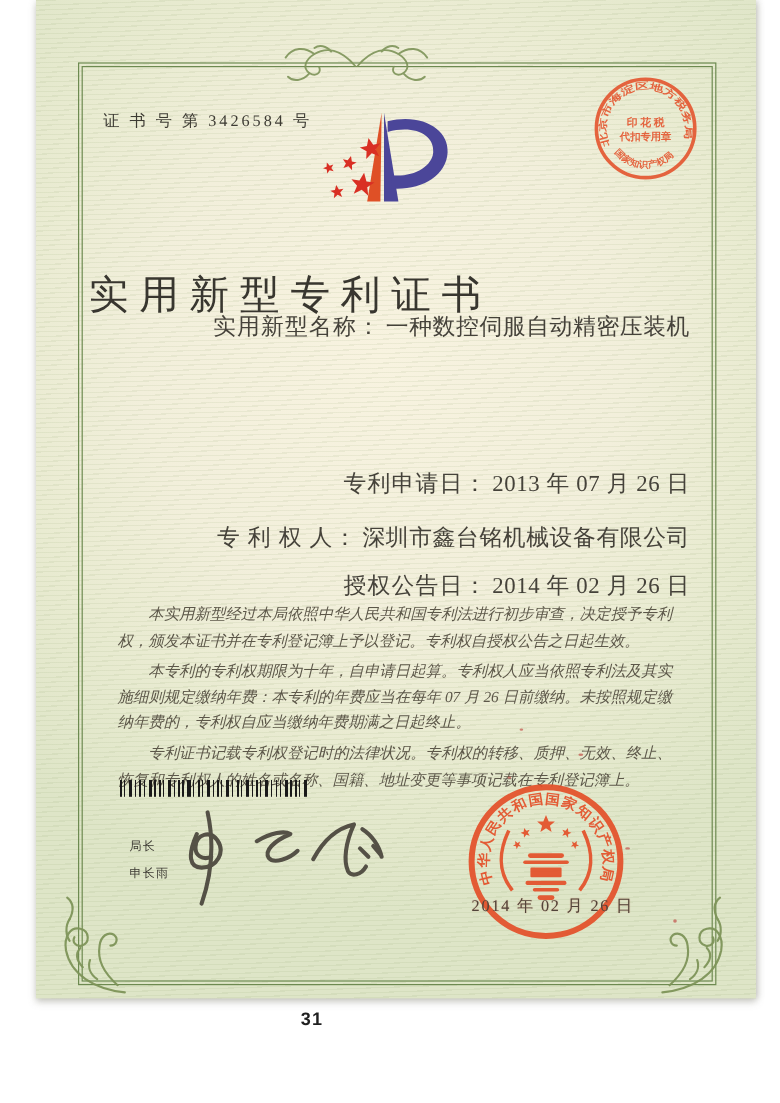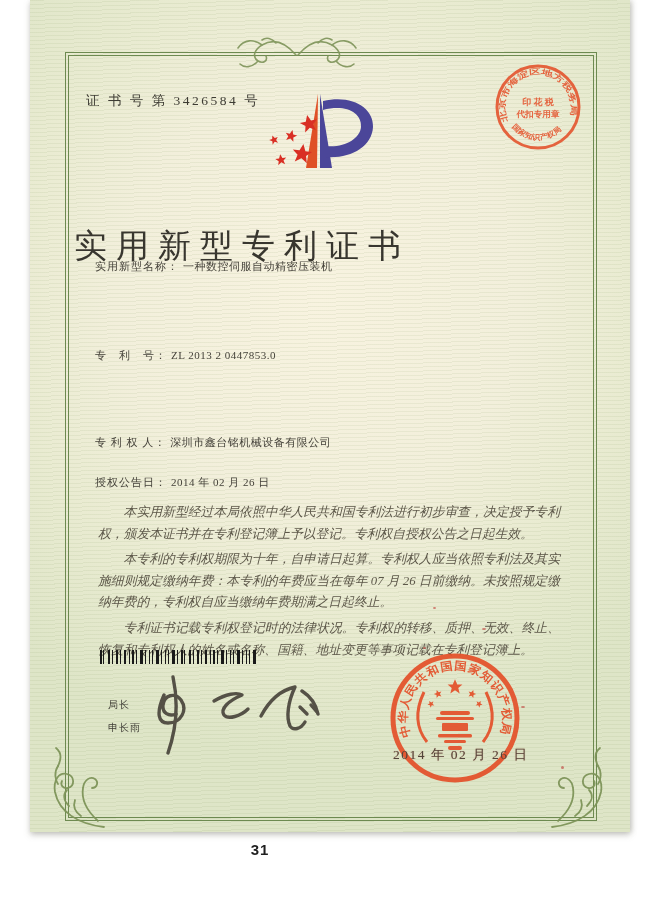--- a/index.html
+++ b/index.html
@@ -32,21 +32,21 @@
   }
   .logo{position:absolute;left:225px;top:85px;z-index:3;}
   .title{
     position:absolute;left:35px;top:177px;width:524px;z-index:3;
     font-size:33px;font-weight:400;letter-spacing:9px;color:#38362f;
     text-indent:9px;
     margin-top:47px;
   }
   .field{
     position:absolute;left:65px;width:480px;z-index:3;
-    font-size:11px;color:#45423a;white-space:nowrap;
+    font-size:19px;color:#45423a;white-space:nowrap;text-align:right;
   }
   .field .flabel{letter-spacing:1px;}
   .field .fvalue{margin-left:4px;letter-spacing:.5px;}
   .bodytext{
     position:absolute;left:64px;top:498px;width:470px;z-index:3;
     font-size:12.8px;line-height:21.6px;color:#5c5749;text-align:justify;
     font-style:italic;
   }
   .bodytext p{margin:4px;text-indent:2em;}
   .barcode{
@@ -137,22 +137,22 @@
       <use href="#star1" fill="#d92f24" transform="translate(274,140) scale(0.48) rotate(-20)"></use>
       <use href="#star1" fill="#d92f24" transform="translate(302,154) scale(1.02) rotate(8)"></use>
       <use href="#star1" fill="#d92f24" transform="translate(281,160) scale(0.58) rotate(-8)"></use>
     </svg>
 
     <div class="title">实用新型专利证书</div>
 
     <div class="field" style="top:259px">
       <span class="flabel">实用新型名称：</span><span class="fvalue">一种数控伺服自动精密压装机</span>
     </div>
-    <div class="field" style="top:348px">
-      <span class="flabel">专　利　号：</span><span class="fvalue">ZL 2013 2 0447853.0</span>
+    <div class="field" style="top:390px">
+      <span class="flabel">专利申请日：</span><span class="fvalue">2013 年 07 月 26 日</span>
     </div>
     <div class="field" style="top:435px">
       <span class="flabel">专 利 权 人：</span><span class="fvalue">深圳市鑫台铭机械设备有限公司</span>
     </div>
     <div class="field" style="top:475px">
       <span class="flabel">授权公告日：</span><span class="fvalue">2014 年 02 月 26 日</span>
     </div>
 
     <div class="bodytext">
       <p>本实用新型经过本局依照中华人民共和国专利法进行初步审查，决定授予专利权，颁发本证书并在专利登记簿上予以登记。专利权自授权公告之日起生效。</p>

